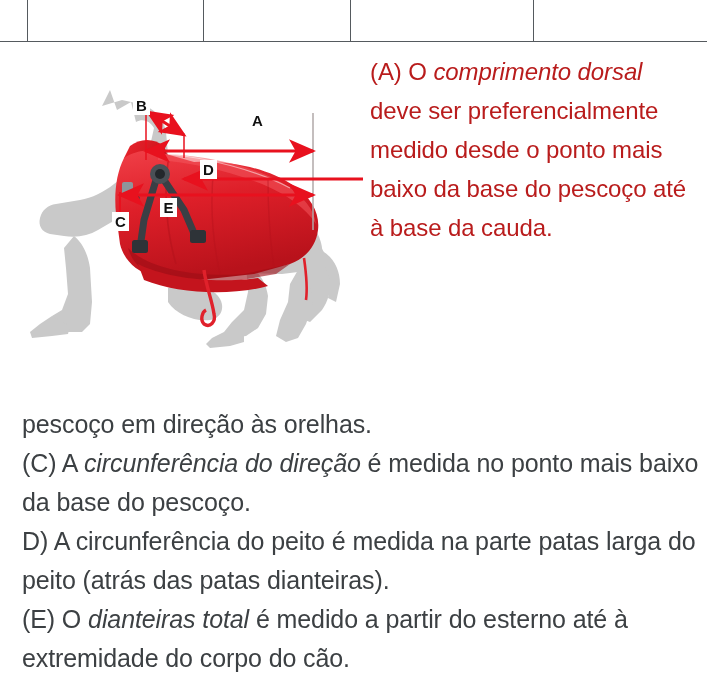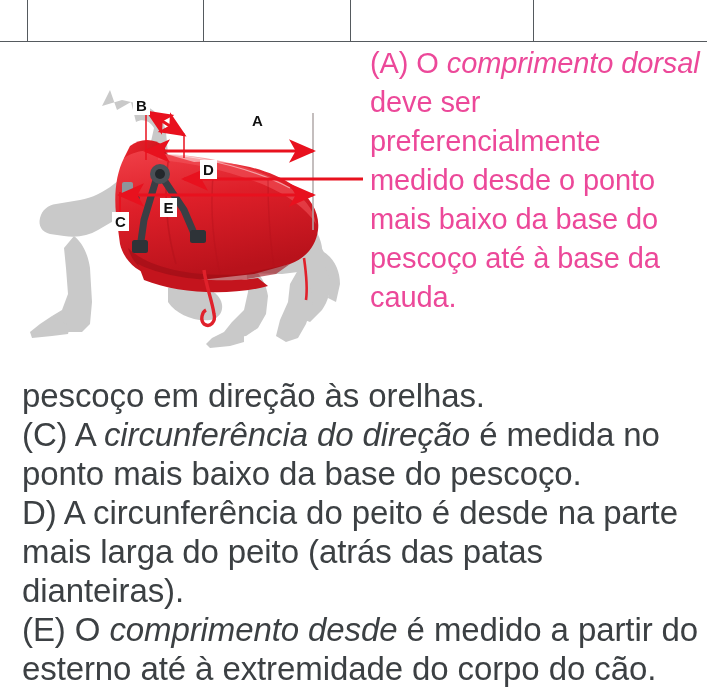--- a/index.html
+++ b/index.html
@@ -60,33 +60,33 @@
     line-height: 19px;
     text-align: center;
     width: 17px;
     height: 19px;
   }
 
   
   .text-col {
     position: absolute;
     left: 370px;
-    top: 44px;
+    top: 52px;
     width: 330px;
-    font-size: 29px;
+    font-size: 24px;
     line-height: 39px;
-    color: #ec4899;
+    color: #b91c1c;
     letter-spacing: -0.1px;
   }
   .text-full {
     position: absolute;
     left: 22px;
-    top: 376px;
+    top: 405px;
     width: 680px;
-    font-size: 33px;
+    font-size: 25px;
     line-height: 39px;
     color: #3c4043;
     letter-spacing: -0.1px;
   }
   .text-col p, .text-full p { margin: 0; }
   em { font-style: italic; }
 </style>
 </head>
 <body>
 
@@ -243,17 +243,17 @@
     <span class="dimlabel" style="left:142px;top:110px;">E</span>
   </div>
 
   <div class="text-col">
     <p><span>(A) O </span><em>comprimento dorsal</em><span> deve ser preferencialmente medido desde o ponto mais baixo da base do pescoço até à base da cauda.</span></p>
   </div>
 
   <div class="text-full">
     <p><span>pescoço em direção às orelhas.</span></p>
     <p><span>(C) A </span><em>circunferência do direção</em><span> é medida no ponto mais baixo da base do pescoço.</span></p>
-    <p><span>D) A circunferência do peito é desde na parte mais larga do peito (atrás das patas dianteiras).</span></p>
-    <p><span>(E) O </span><em>comprimento desde</em><span> é medido a partir do esterno até à extremidade do corpo do cão.</span></p>
+    <p><span>D) A circunferência do peito é medida na parte patas larga do peito (atrás das patas dianteiras).</span></p>
+    <p><span>(E) O </span><em>dianteiras total</em><span> é medido a partir do esterno até à extremidade do corpo do cão.</span></p>
   </div>
 
 </div>
 
 </body></html>

